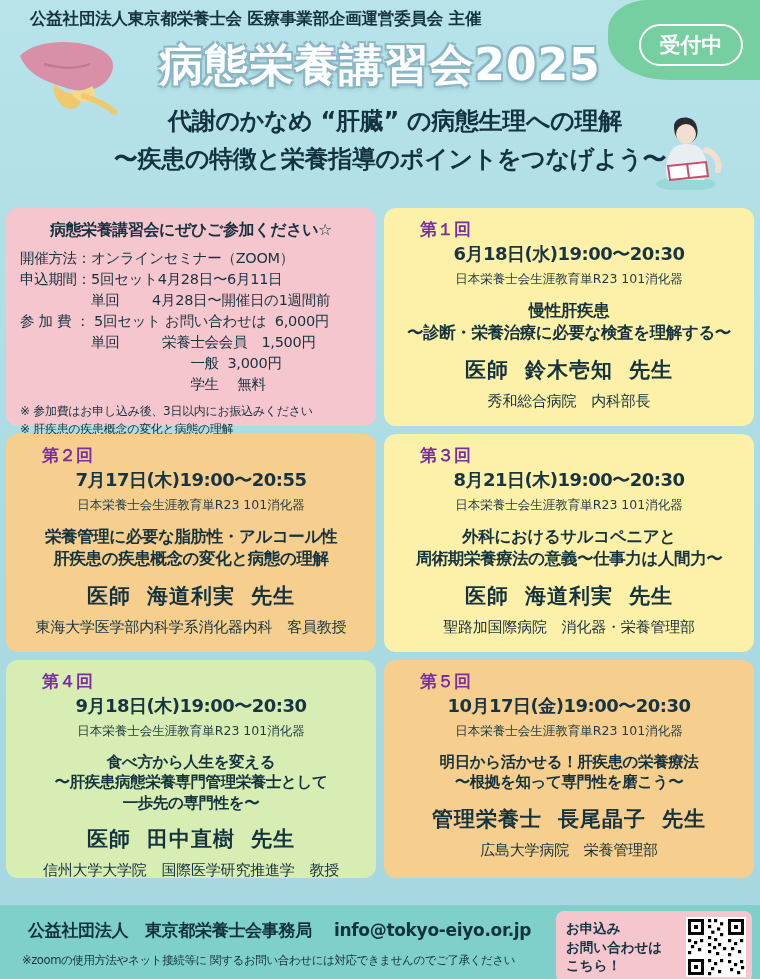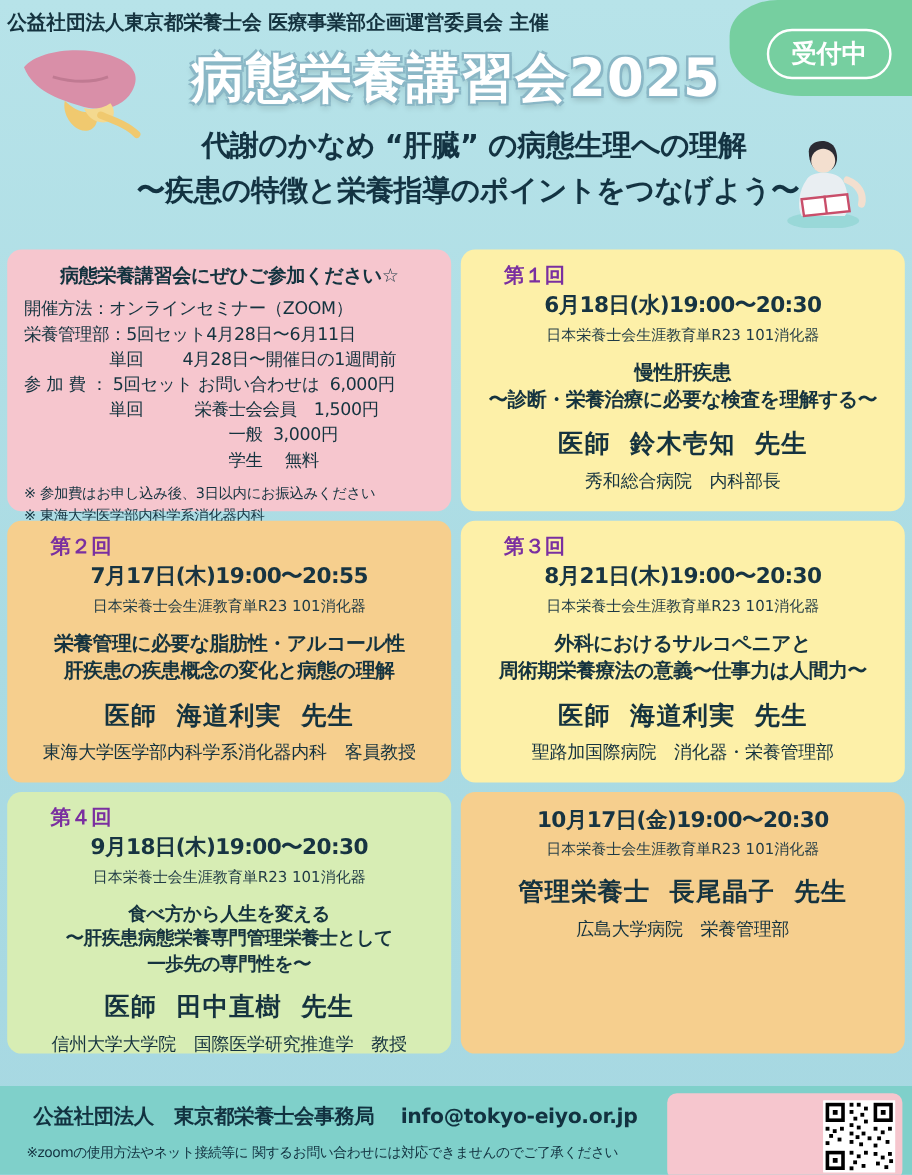--- a/index.html
+++ b/index.html
@@ -19,21 +19,21 @@
   
   .header {
     position: relative;
     height: 192px;
     padding: 8px 0 0 0;
   }
   .org-line {
     font-size: 16.5px;
     font-weight: bold;
     color: #15333f;
-    padding-left: 6px;
+    padding-left: 30px;
     letter-spacing: -0.2px;
   }
   .main-title {
     margin-top: 6px;
     text-align: center;
     font-size: 44px;
     font-weight: bold;
     color: #ffffff;
     letter-spacing: 1px;
     text-shadow:
@@ -210,29 +210,29 @@
     <div class="badge">
       <div class="badge-inner">受付中</div>
     </div>
   </div>
 
   <div class="grid">
 
     <div class="card info">
       <div class="info-head">病態栄養講習会にぜひご参加ください☆</div>
       <div class="info-line">開催方法：オンラインセミナー（ZOOM）</div>
-      <div class="info-line">栄養管理部：5回セット4月28日〜6月11日</div>
+      <div class="info-line">申込期間：5回セット4月28日〜6月11日</div>
       <div class="info-line">　　　　　単回　　 4月28日〜開催日の1週間前</div>
       <div class="info-line">参 加 費 ： 5回セット お問い合わせは  6,000円</div>
       <div class="info-line">　　　　　単回　　　栄養士会会員　1,500円</div>
       <div class="info-line">　　　　　　　　　　　　一般  3,000円</div>
       <div class="info-line">　　　　　　　　　　　　学生　 無料</div>
       <div class="info-sep"></div>
       <div class="info-note">※ 参加費はお申し込み後、3日以内にお振込みください</div>
-      <div class="info-note">※ 東海大学医学部内科学系消化器内科</div>
+      <div class="info-note">※ 肝疾患の疾患概念の変化と病態の理解</div>
       <div class="info-note">※ 日本栄養士会生涯教育単位1単位</div>
       <div class="info-note">※ 日本糖尿病療養指導士認定更新単位1郡0.5単位</div>
     </div>
 
     <div class="card s1">
       <div class="kai">第１回</div>
       <div class="date">6月18日(水)19:00〜20:30</div>
       <div class="credit">日本栄養士会生涯教育単R23  101消化器</div>
       <div class="topic" style="white-space:pre-line">慢性肝疾患
 〜診断・栄養治療に必要な検査を理解する〜</div>
@@ -273,37 +273,43 @@
       <div class="topic small" style="white-space:pre-line">食べ方から人生を変える
 〜肝疾患病態栄養専門管理栄養士として
 一歩先の専門性を〜</div>
       <div class="speaker">
         <span class="role">医師</span><span>田中直樹</span><span class="suffix">先生</span>
       </div>
       <div class="affil">信州大学大学院　国際医学研究推進学　教授</div>
     </div>
 
     <div class="card s5">
+      <div class="kai">第５回</div>
       <div class="date">10月17日(金)19:00〜20:30</div>
       <div class="credit">日本栄養士会生涯教育単R23  101消化器</div>
+      <div class="topic small" style="white-space:pre-line">明日から活かせる！肝疾患の栄養療法
+〜根拠を知って専門性を磨こう〜</div>
       <div class="speaker">
         <span class="role">管理栄養士</span><span>長尾晶子</span><span class="suffix">先生</span>
       </div>
       <div class="affil">広島大学病院　栄養管理部</div>
     </div>
 
   </div>
 
   <div class="footer">
     <div class="footer-main">
       <span>公益社団法人　東京都栄養士会事務局</span><span class="mail">info@tokyo-eiyo.or.jp</span>
     </div>
     <div class="footer-note">※zoomの使用方法やネット接続等に 関するお問い合わせには対応できませんのでご了承ください</div>
 
     <div class="footer-box">
+      <div class="footer-box-text">お申込み
+お問い合わせは
+こちら！</div>
       <svg class="qr" viewBox="0 0 30 30">
         <rect x="0" y="0" width="30" height="30" fill="#ffffff"></rect>
         <g fill="#000000">
           <rect x="1" y="1" width="8" height="8"></rect>
             <rect x="2.5" y="2.5" width="5" height="5" fill="#fff"></rect>
             <rect x="4" y="4" width="2" height="2"></rect>
           <rect x="21" y="1" width="8" height="8"></rect>
             <rect x="22.5" y="2.5" width="5" height="5" fill="#fff"></rect>
             <rect x="24" y="4" width="2" height="2"></rect>
           <rect x="1" y="21" width="8" height="8"></rect>

